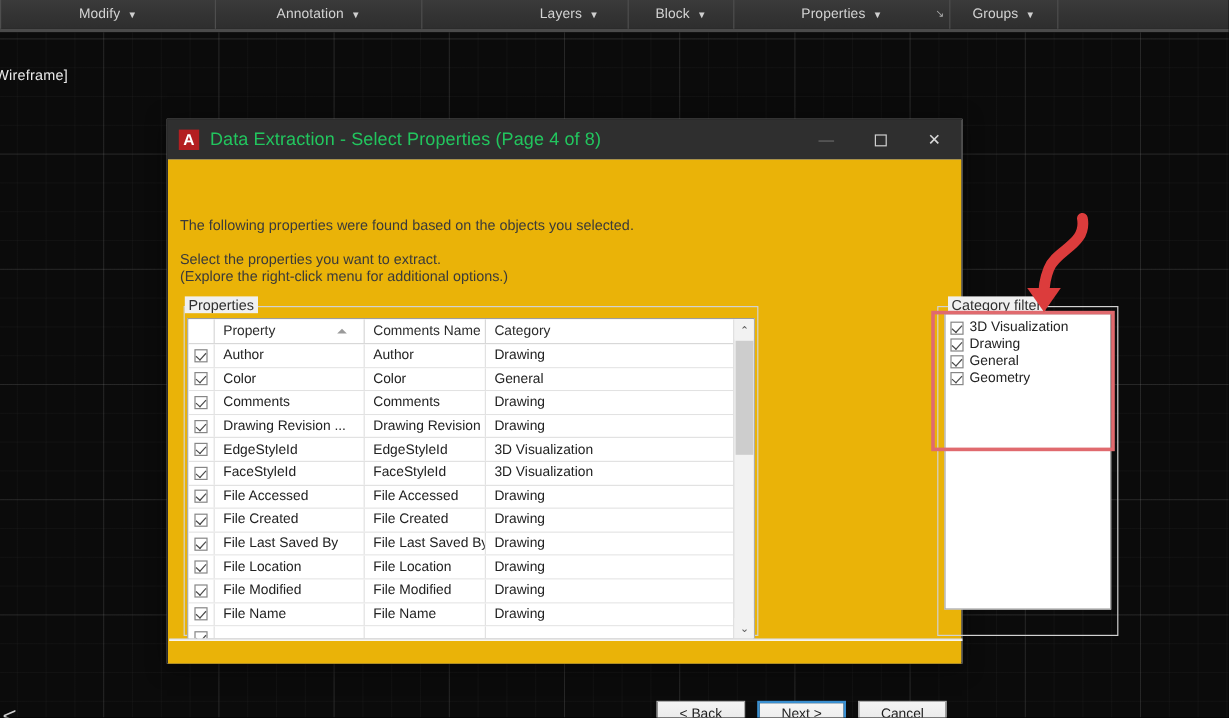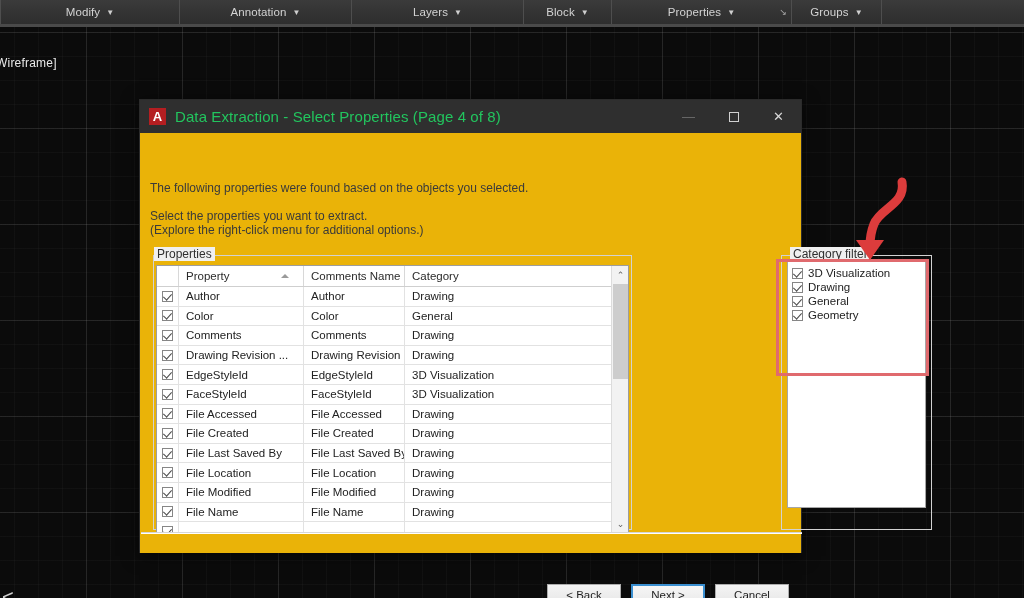--- a/index.html
+++ b/index.html
@@ -395,21 +395,21 @@
 
   <div id="ribbon-bar">
       <div class="ribbon-panel" style="width: 180px;">
         <span>Modify</span>
         <span class="caret">▼</span>
       </div>
       <div class="ribbon-panel" style="width: 172px;">
         <span>Annotation</span>
         <span class="caret">▼</span>
       </div>
-      <div class="ribbon-panel" style="width: 172px;">
+      <div class="ribbon-panel" style="width: 172px; justify-content: flex-end;">
         <span>Layers</span>
         <span class="caret">▼</span>
       </div>
       <div class="ribbon-panel" style="width: 88px;">
         <span>Block</span>
         <span class="caret">▼</span>
       </div>
       <div class="ribbon-panel" style="width: 180px;">
         <span>Properties</span>
         <span class="caret">▼</span>

